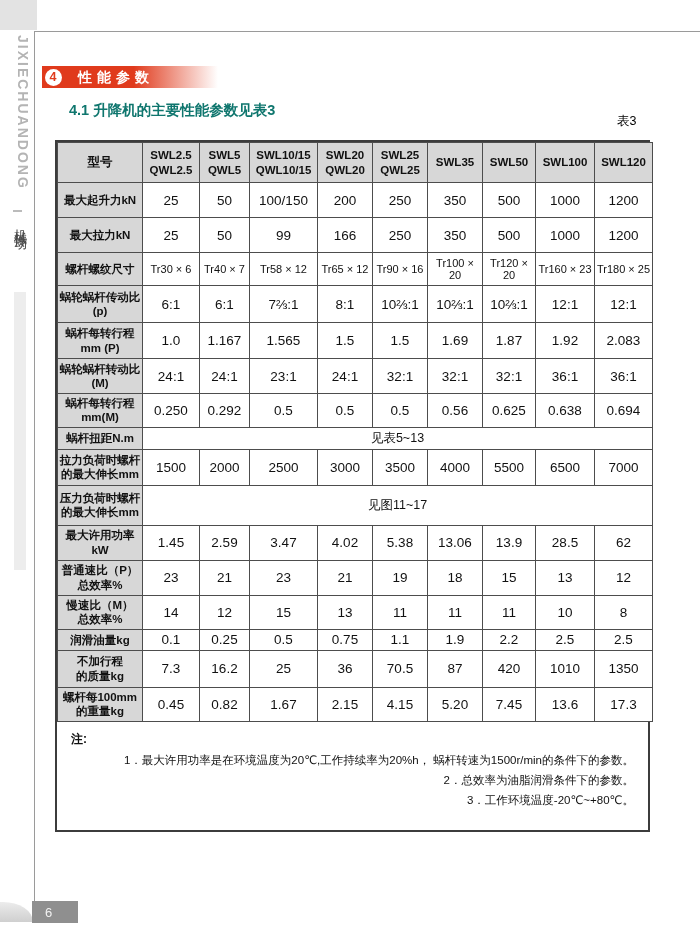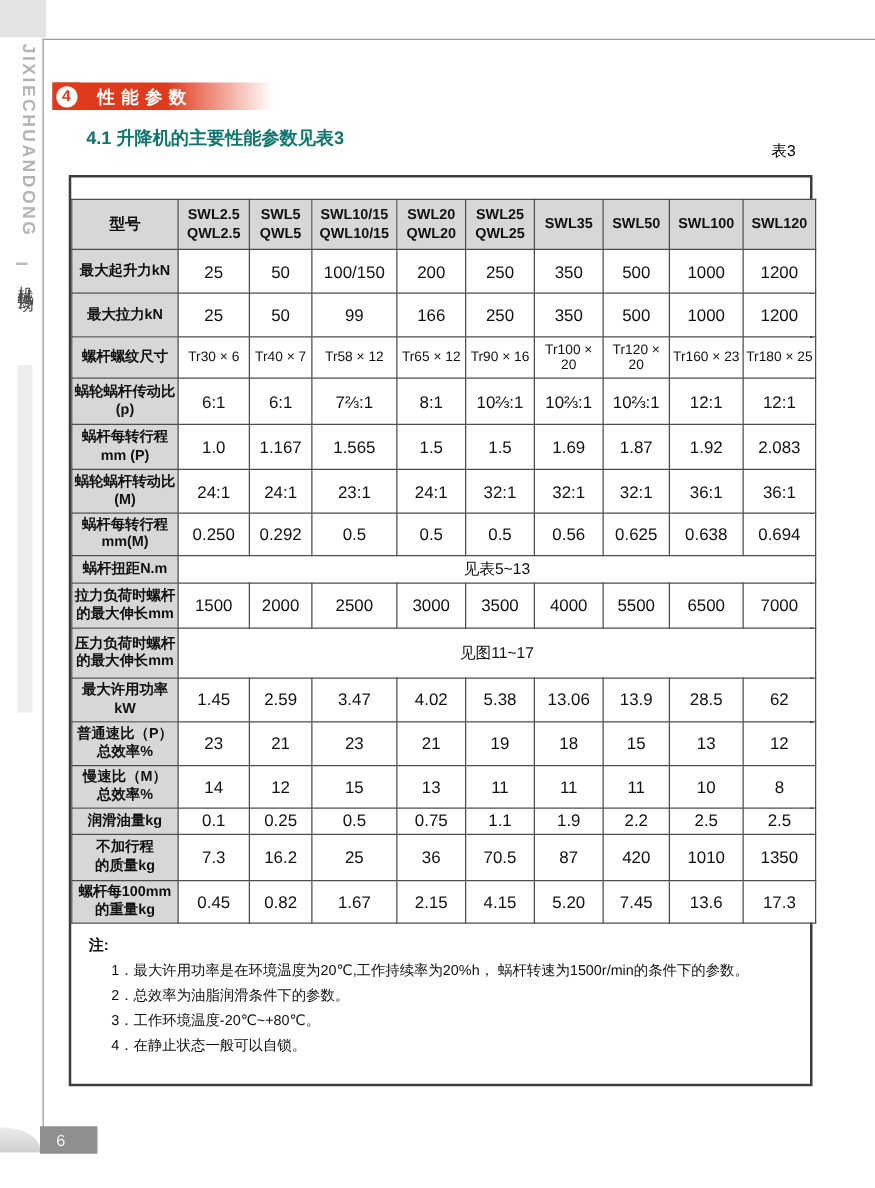--- a/index.html
+++ b/index.html
@@ -42,36 +42,36 @@
     position:absolute;left:36px;top:3px;color:#ffffff;font-weight:bold;
     font-size:14px;letter-spacing:5px;white-space:nowrap;
   }
   .subsection{position:absolute;left:69px;top:101px;font-size:14.5px;font-weight:bold;color:#0f766e;}
   .table-label{position:absolute;left:617px;top:113px;font-size:12.5px;color:#000;}
   
   .doc-box{
     position:absolute;left:55px;top:140px;width:595px;
     border:2px solid #3c3c3c;background:#fff;box-sizing:border-box;
   }
-  table.data-table{border-collapse:collapse;width:100%;table-layout:fixed;margin-top:17px;}
+  table.data-table{border-collapse:collapse;width:100%;table-layout:fixed;}
   .data-table th,.data-table td{
     border:1px solid #4d4d4d;padding:2px 1px;text-align:center;vertical-align:middle;
     overflow:hidden;
   }
   .data-table th{background:#d7d7d7;font-weight:bold;white-space:pre-line;}
   .data-table th.row-label{font-size:11.5px;line-height:1.25;}
   .data-table th.model{font-size:11.5px;line-height:1.3;}
   .data-table th.corner{font-size:12.5px;}
   .data-table td{font-size:13.5px;background:#ffffff;}
   .data-table td.small{font-size:11px;}
   .data-table td.span-cell{font-size:12.5px;}
   
   .notes{padding:9px 14px 20px 14px;}
   .notes-title{font-size:12px;font-weight:bold;}
-  .notes-list{margin:2px 0 0 0;padding:0 0 0 18px;list-style:none;}
+  .notes-list{margin:2px 0 0 0;padding:0 0 0 18px;list-style:none;text-align:right;}
   .notes-list li{font-size:11.5px;line-height:1.75;color:#111;}
   
   .footer-swoosh{
     position:absolute;left:0;top:902px;width:33px;height:20px;
     background:linear-gradient(180deg,#ececec,#cfcfcf);
     border-top-right-radius:30px 20px;
   }
   .page-badge{
     position:absolute;left:32px;top:901px;width:46px;height:22px;background:#8f8f8f;
     color:#f2f2f2;font-size:13px;display:flex;align-items:center;padding-left:13px;
@@ -319,19 +319,18 @@
           <td>17.3</td>
         </tr>
       </tbody>
   </table>
   <div class="notes">
     <div class="notes-title">注:</div>
     <ul class="notes-list">
         <li>1．最大许用功率是在环境温度为20℃,工作持续率为20%h， 蜗杆转速为1500r/min的条件下的参数。</li>
         <li>2．总效率为油脂润滑条件下的参数。</li>
         <li>3．工作环境温度-20℃~+80℃。</li>
-        <li>4．在静止状态一般可以自锁。</li>
       </ul>
   </div>
 </div>
 
 <div class="footer-swoosh"></div>
 <div class="page-badge">6</div>
 
 </body></html>

